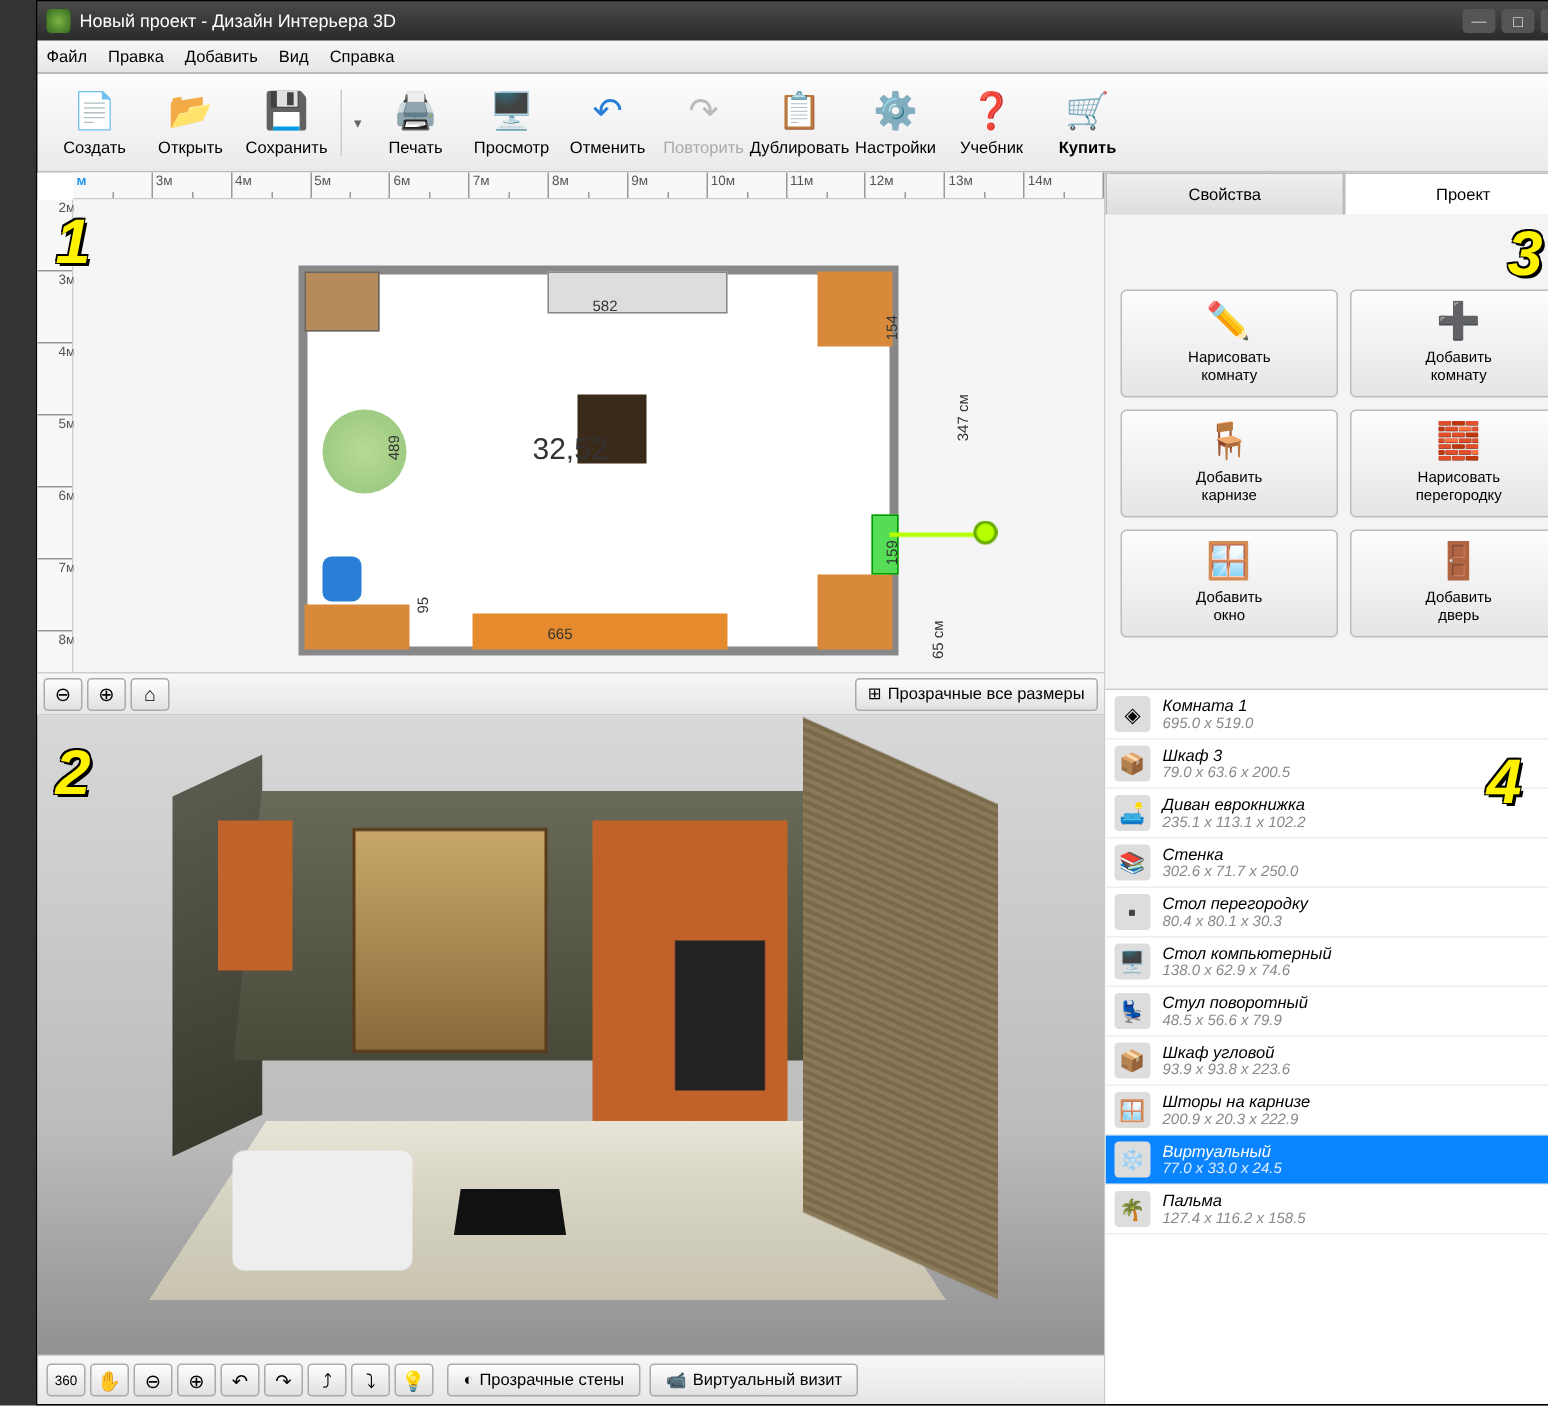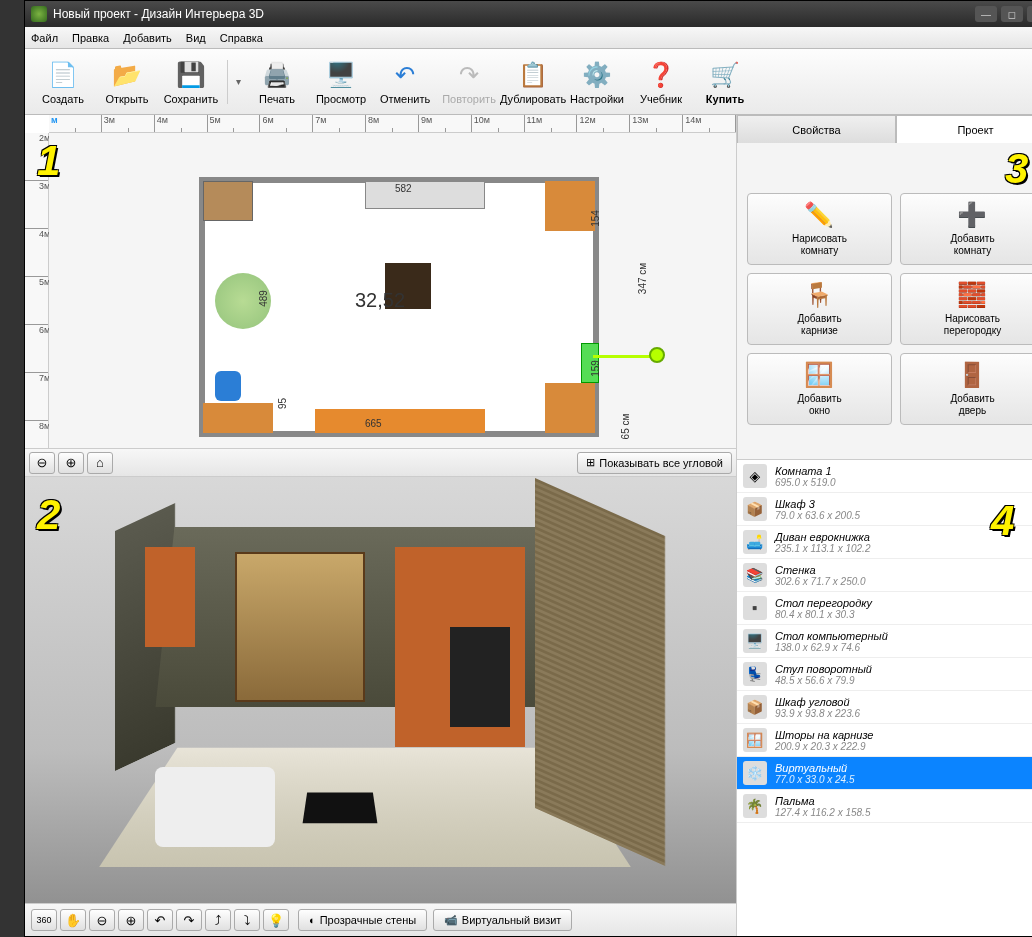--- a/index.html
+++ b/index.html
@@ -185,39 +185,39 @@
             <div class="furniture" style="top:-2px;left:160px;width:120px;height:28px;background:#ddd;border:1px solid #888;"></div>
             <div class="furniture" style="top:-2px;right:-2px;width:50px;height:50px;background:#d88a3a;"></div>
             <div style="position:absolute;top:90px;left:10px;width:56px;height:56px;background:radial-gradient(circle,#9c6,#6a4);border-radius:50%;opacity:.7;"></div>
             <div class="furniture" style="top:80px;left:180px;width:46px;height:46px;background:#3a2a1a;"></div>
             <div class="furniture" style="bottom:-2px;left:110px;width:170px;height:24px;background:#e68a2e;"></div>
             <div class="furniture" style="bottom:30px;left:10px;width:26px;height:30px;background:#2b7ed6;border-radius:6px;"></div>
             <div class="furniture" style="bottom:-2px;left:-2px;width:70px;height:30px;background:#d88a3a;"></div>
             <div class="furniture" style="bottom:-2px;right:-2px;width:50px;height:50px;background:#d88a3a;"></div>
             <div class="furniture" style="top:160px;right:-6px;width:18px;height:40px;background:#5d5;border:1px solid #090;"></div>
             <span class="area-label" style="top:106px;left:150px;">32,52</span>
-            <span class="dim-label" style="top:0;left:190px;">582</span>
+            <span class="dim-label" style="top:16px;left:190px;">582</span>
             <span class="dim-label" style="bottom:2px;left:160px;">665</span>
             <span class="dim-label" style="top:110px;left:50px;transform:rotate(-90deg);">489</span>
             <span class="dim-label" style="bottom:22px;left:72px;transform:rotate(-90deg);">95</span>
           </div>
           <span class="dim-label" style="top:140px;left:578px;transform:rotate(-90deg);">347 см</span>
           <span class="dim-label" style="top:80px;left:538px;transform:rotate(-90deg);">154</span>
           <span class="dim-label" style="top:230px;left:538px;transform:rotate(-90deg);">159</span>
           <span class="dim-label" style="top:288px;left:564px;transform:rotate(-90deg);">65 см</span>
           <div class="green-line" style="top:222px;left:544px;width:60px;"></div>
           <div class="green-dot" style="top:214px;left:600px;"></div>
         </div>
         <div class="plan-toolbar">
           <div class="btn-sm">⊖</div>
           <div class="btn-sm">⊕</div>
           <div class="btn-sm">⌂</div>
           <div class="btn-show-dim">
             <span style="margin-right:4px;">⊞</span>
-            <span>Показывать все угловой</span>
+            <span>Прозрачные все размеры</span>
           </div>
         </div>
         <div class="callout" style="top:22px;left:12px;">1</div>
       </div>
 
       <div class="view3d">
         <div class="room3d">
           <div class="floor"></div>
           <div class="wall-left"></div>
           <div class="wall-back"></div>

